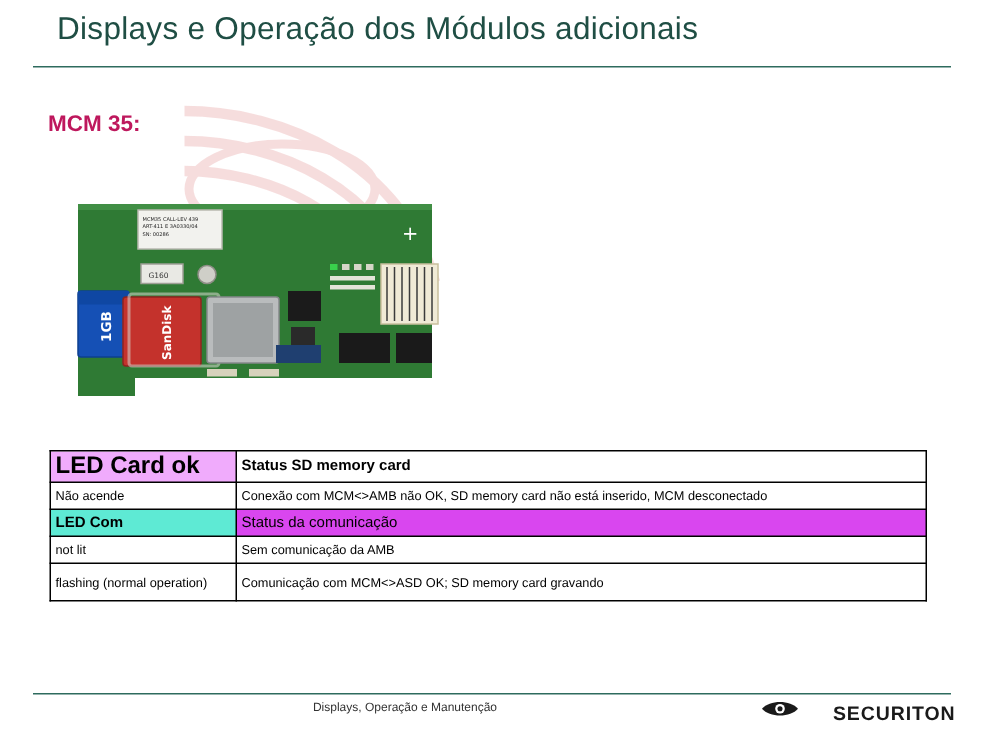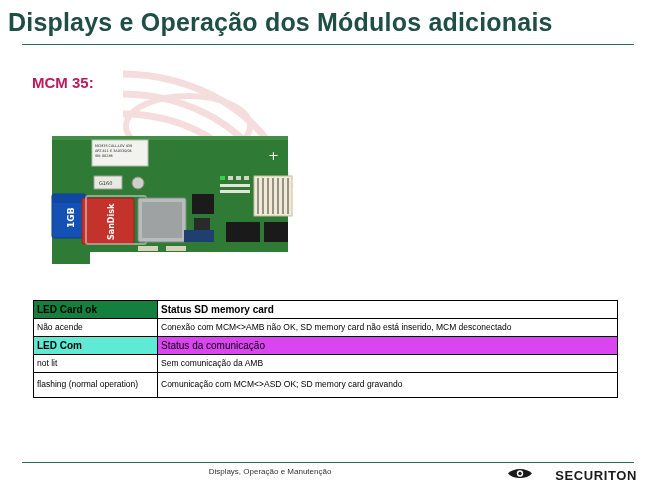--- a/index.html
+++ b/index.html
@@ -22,27 +22,26 @@
     top: 68px;
     width: 180px;
     height: 130px;
     pointer-events: none;
     opacity: 0.22;
   }
 
   
   .slide-title {
     position: absolute;
-    left: 8px;
+    left: 38px;
     top: 8px;
-    font-size: 25px;
+    font-size: 21px;
     color: #1f4e44;
     letter-spacing: 0.2px;
     white-space: nowrap;
-    font-weight: bold;
   }
   .title-rule {
     position: absolute;
     left: 22px;
     top: 44px;
     width: 612px;
     height: 0;
     border-top: 1px solid #2e6b5e;
   }
 
@@ -83,21 +82,21 @@
   }
   .tbl td {
     border: 1px solid #000000;
     padding: 1px 3px;
     vertical-align: middle;
     line-height: 1.15;
   }
   .col-a { width: 124px; }
   .col-b { width: 460px; }
 
-  .hdr-green { background: #15803d; font-weight: bold; font-size: 10px; }
+  .hdr-green { background: #f0abfc; font-weight: bold; font-size: 16px; }
   .hdr-green-b { background: #ffffff; font-weight: bold; font-size: 10px; }
   .hdr-red  { background: #5eead4; font-weight: bold; font-size: 10px; }
   .hdr-red-b { background: #d946ef; font-weight: normal; font-size: 10px; }
   .r-tall { height: 22px; }
   .r-norm { height: 15px; }
 
   
   .footer-rule {
     position: absolute;
     left: 22px;

